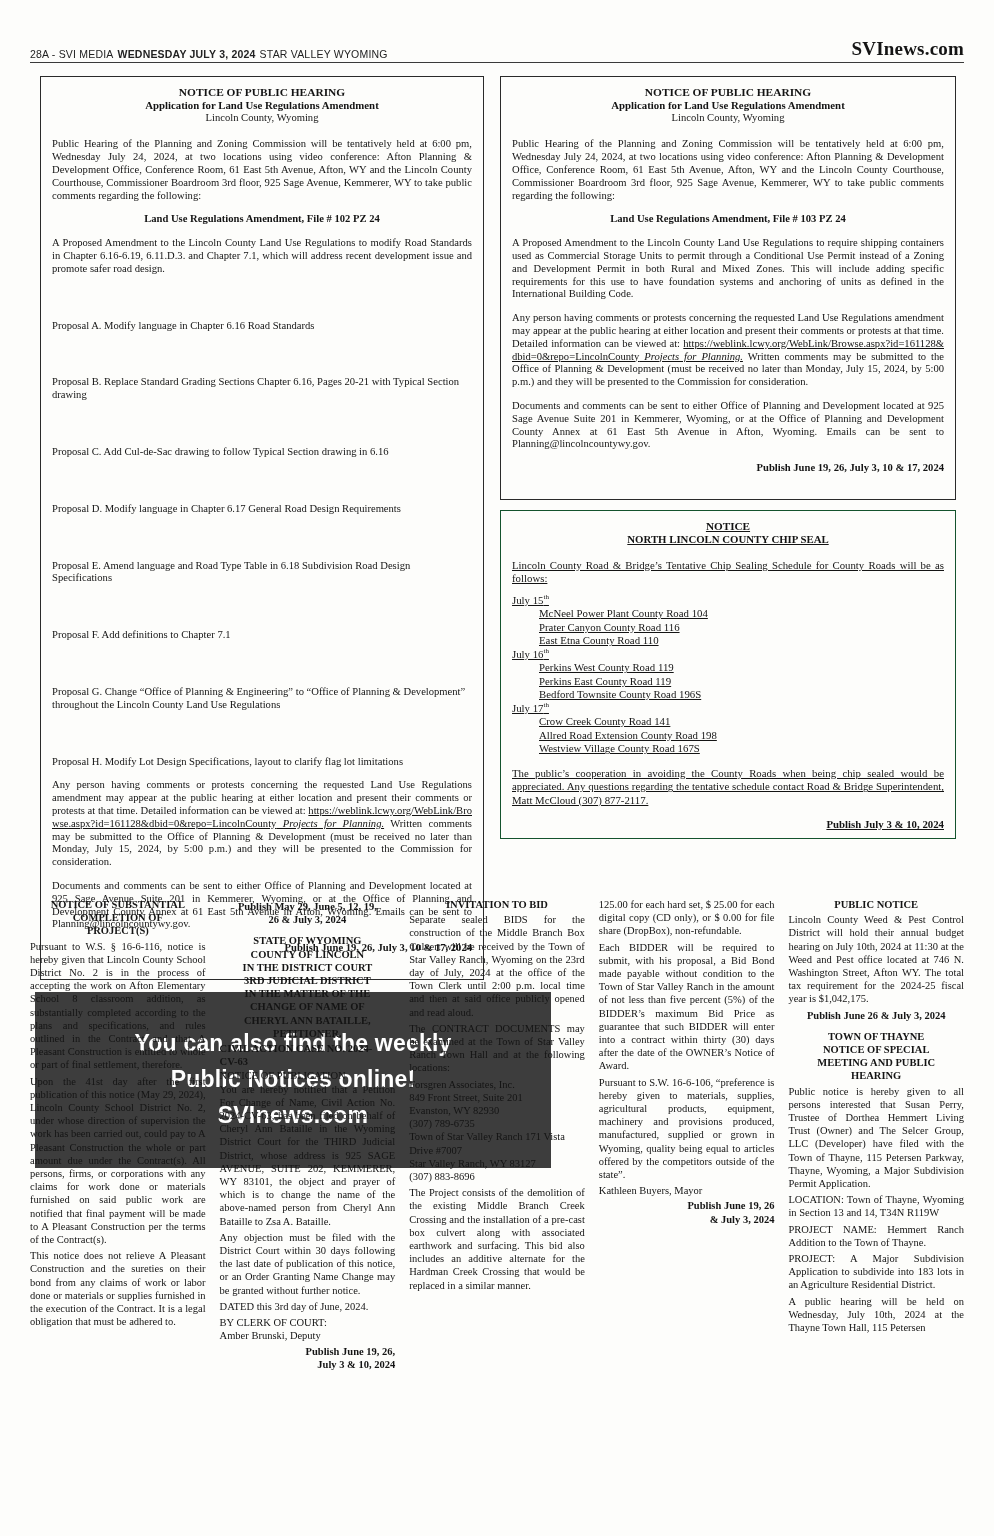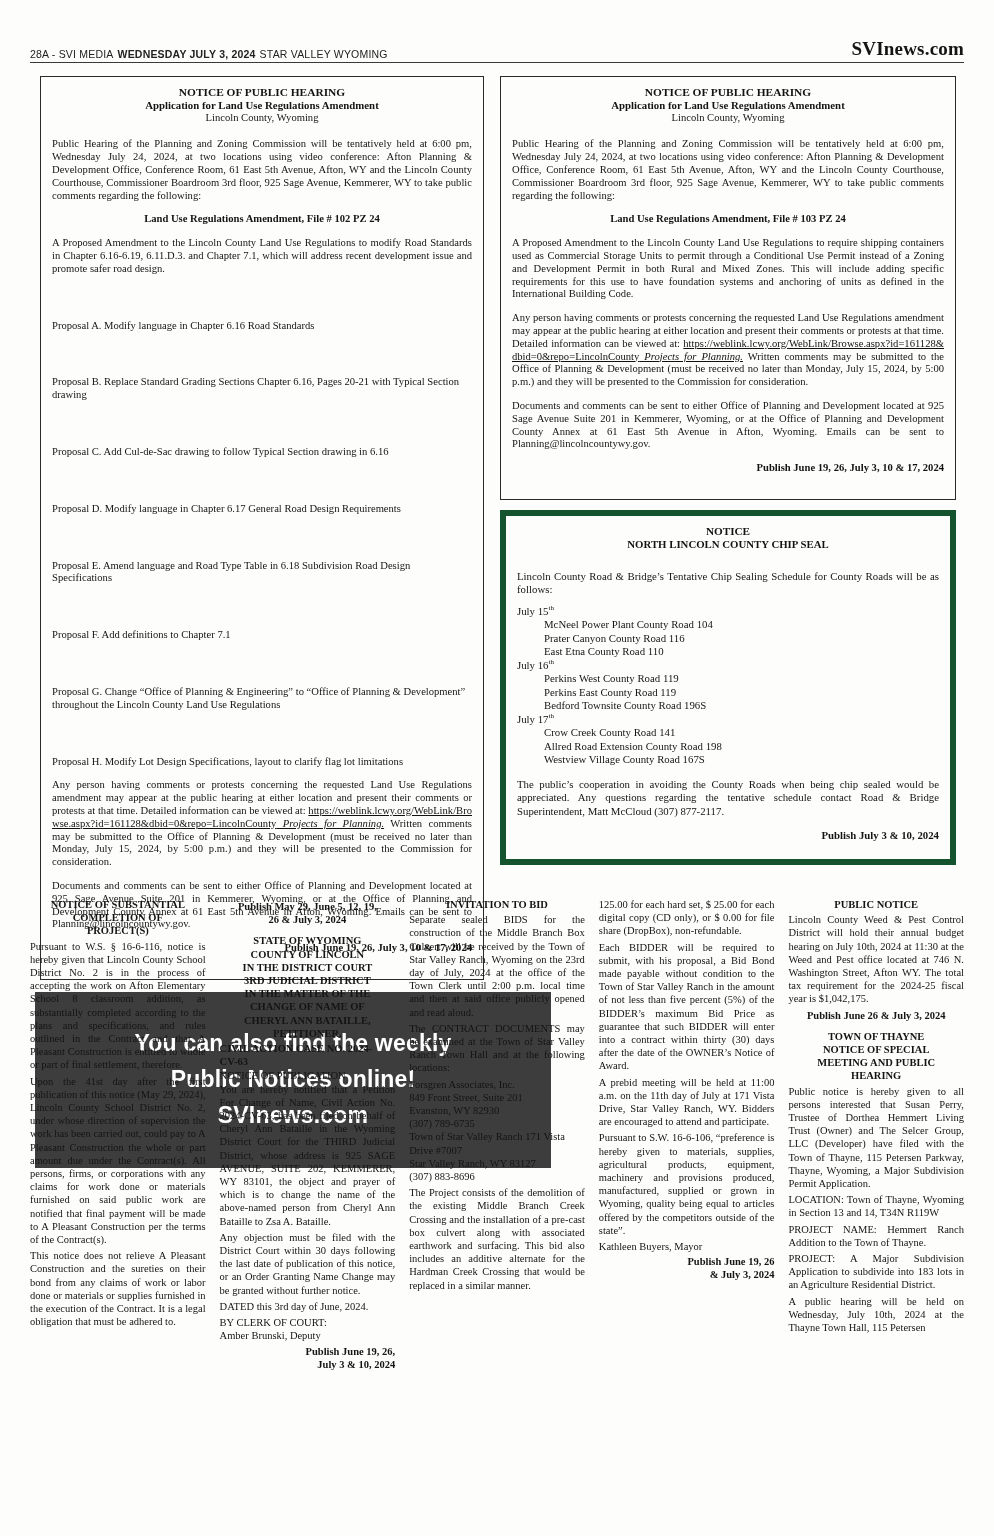--- a/index.html
+++ b/index.html
@@ -36,24 +36,24 @@
   .doc-link.it { font-style:italic; word-break:normal; }
 
   
   .promo-box { margin-top:12px; margin-left:-5px; width:516px; height:176px;
     background:#3d3d3d; display:flex; flex-direction:column; justify-content:center;
     align-items:center; gap:9px; }
   .promo-line { font-family:"Liberation Sans", sans-serif; font-weight:bold;
     color:#ffffff; font-size:23px; letter-spacing:.2px; }
 
   
-  .chip-box { margin-top:10px; border:6px solid #14532d; padding:9px 11px 16px;
-    font-size:10.8px; line-height:13.5px; }
+  .chip-box { margin-top:10px; border:1px solid #14532d; padding:9px 11px 6px;
+    font-size:10.8px; line-height:13.5px;text-decoration:underline; }
   .chip-box .nb-title { font-size:11.2px; }
-  .chip-box .nb-sub { margin-bottom:18px; }
+  .chip-box .nb-sub { margin-bottom:12px; }
   .sched { margin:0 0 11px; }
   .sched-date { }
   .sched-road { margin-left:27px; }
   sup { font-size:7px; vertical-align:super; line-height:0; }
 
   
   .bottom-grid { position:absolute; top:898px; left:30px; right:30px;
     display:grid; grid-template-columns:repeat(5, 1fr); column-gap:14px; }
   .bcol { font-size:10.5px; line-height:13.2px; }
   .bc-head { font-weight:bold; text-align:center; white-space:pre-line; margin-bottom:2px; }
@@ -190,21 +190,20 @@
       <div class="addr">(307) 789-6735</div>
       <div class="addr">Town of Star Valley Ranch  171 Vista Drive #7007</div>
       <div class="addr">Star Valley Ranch, WY 83127</div>
       <div class="addr" style="margin-bottom:3px;">(307) 883-8696</div>
       <p class="bj">The Project consists of the demolition of the existing Middle Branch Creek Crossing and the installation of a pre-cast box culvert along with associated earthwork and surfacing. This bid also includes an additive alternate for the Hardman Creek Crossing that would be replaced in a similar manner.</p>
     </div>
 
     <div class="bcol">
       <p class="bj">125.00 for each hard set, $ 25.00 for each digital copy (CD only), or  $ 0.00 for file share (DropBox), non-refundable.</p>
       <p class="bj">Each BIDDER will be required to submit, with his proposal, a Bid Bond made payable without condition to the Town of Star Valley Ranch in the amount of not less than five percent (5%) of the BIDDER’s maximum Bid Price as guarantee that such BIDDER will enter into a contract within thirty (30) days after the date of the OWNER’s Notice of Award.</p>
-      <p class="bj">A prebid meeting will be held at 11:00 a.m. on the 11th day of July at 171 Vista Drive, Star Valley Ranch, WY. Bidders are encouraged to attend and participate.</p>
       <p class="bj">Pursuant to S.W. 16-6-106, “preference is hereby given to materials, supplies, agricultural products, equipment, machinery and provisions produced, manufactured, supplied or grown in Wyoming, quality being equal to articles offered by the competitors outside of the state”.</p>
       <div class="bl">Kathleen Buyers, Mayor</div>
       <div class="bpub-r">Publish June 19, 26
 &amp; July 3, 2024</div>
     </div>
 
     <div class="bcol">
       <div>
         <div class="bc-head">PUBLIC NOTICE</div>
         <p class="bj">Lincoln County Weed &amp; Pest Control District will hold their annual budget hearing on July 10th, 2024 at 11:30 at the Weed and Pest office located at 746 N. Washington Street, Afton WY. The total tax requirement for the 2024-25 fiscal year is $1,042,175.</p>

